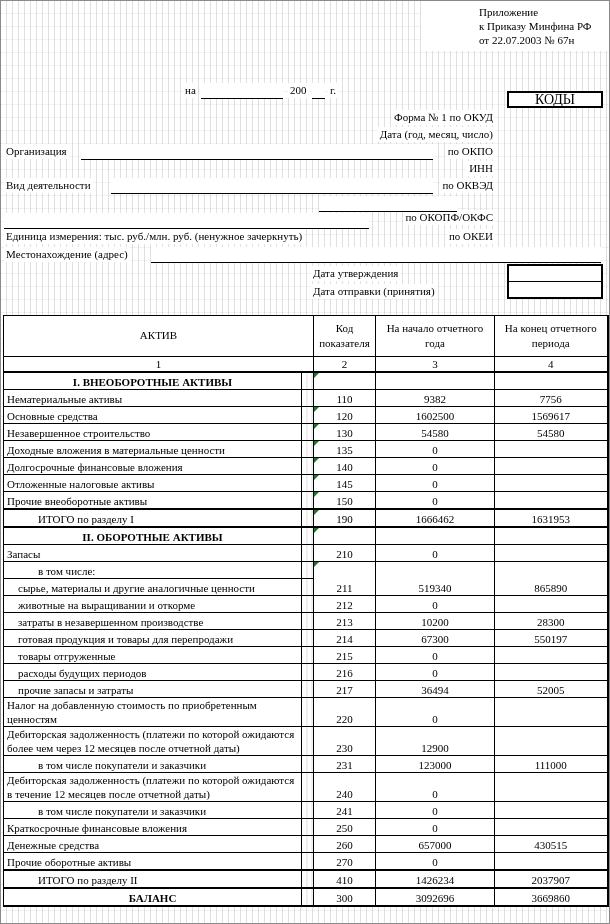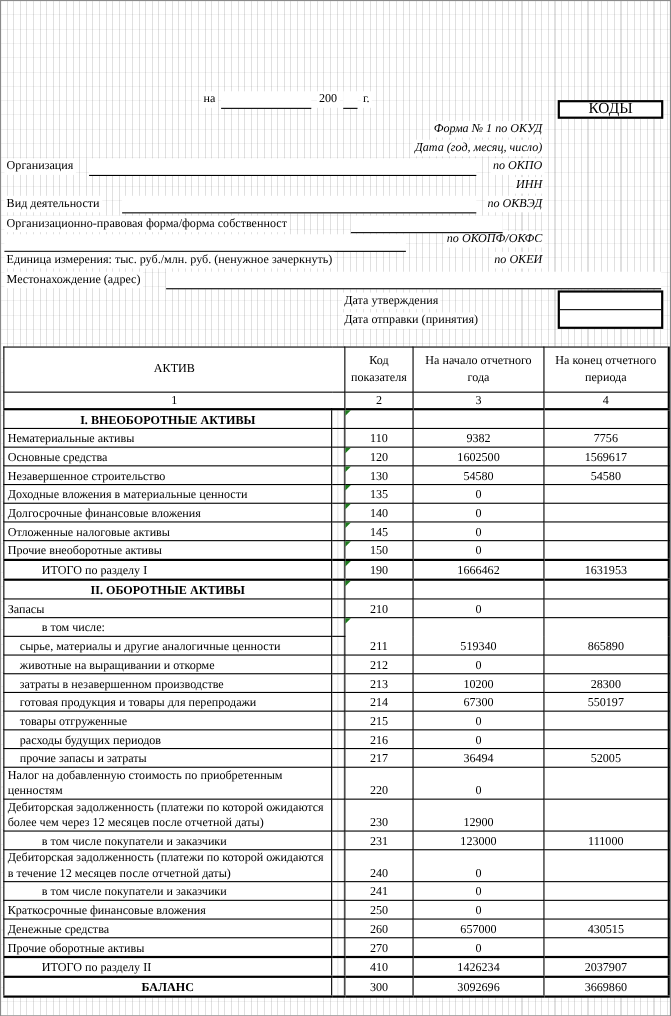--- a/index.html
+++ b/index.html
@@ -6,21 +6,21 @@
   .sheet{
     position:relative;width:608px;height:922px;border:1px solid #8a8a8a;
     background-color:#fff;
     background-image:
       repeating-linear-gradient(to bottom, rgba(0,0,0,0) 0 12px, rgba(0,0,0,0.05) 12px 13px),
       repeating-linear-gradient(to right, rgba(0,0,0,0) 0 5px, rgba(0,0,0,0.12) 5px 6px);
     font-family:"Liberation Serif","DejaVu Serif",serif;color:#000;overflow:hidden;
   }
   .abs{position:absolute;}
   .wbg{background:#fff;padding:0 2px;font-size:11px;line-height:15px;white-space:nowrap;}
-  .rlabel{position:absolute;right:114px;text-align:right;background:#fff;padding:0 2px;font-size:11px;line-height:15px;white-space:nowrap;font-style:italic;}
+  .rlabel{position:absolute;right:114px;text-align:right;background:#fff;padding:0 2px;font-size:11px;line-height:15px;white-space:nowrap;}
   .appendix{position:absolute;left:420px;top:0;width:188px;height:50px;background:#fff;
     box-sizing:border-box;padding:4px 0 0 58px;font-size:11px;line-height:14px;}
   .title-band{position:absolute;left:0;top:55px;width:100%;height:21px;background:#fff;
     text-align:center;font-weight:700;font-size:15px;letter-spacing:0.5px;line-height:21px;}
   .ufield{position:absolute;height:15px;background:#fff;border-bottom:1px solid #000;}
   .kody-box{position:absolute;left:506px;top:90px;width:92px;height:13px;border:2px solid #000;
     background:#fff;text-align:center;font-size:14px;line-height:13px;}
   .codes-box{position:absolute;left:506px;top:107px;width:92px;border:2px solid #000;background:#fff;}
   .crow{position:relative;height:17px;display:flex;align-items:center;justify-content:center;font-size:11px;}
   .crow + .crow{border-top:1px solid #000;}
@@ -47,20 +47,25 @@
   .ind-1{padding-left:14px !important;}
   .ind-2{padding-left:34px !important;}
   .rt-sec .c-label,.rt-balance .c-label{text-align:center;font-weight:700;}
   .rt-total td,.rt-balance td{border-top:2px solid #000;border-bottom:2px solid #000;}
 </style>
 </head>
 <body>
 
 <div class="sheet">
 
+  <div class="appendix">
+    <div>Приложение</div>
+    <div>к Приказу Минфина РФ</div>
+    <div>от 22.07.2003 № 67н</div>
+  </div>
 
 
   <span class="abs wbg" style="left:182px;top:82px;">на</span>
   <span class="ufield" style="left:200px;top:82px;width:82px;"></span>
   <span class="abs wbg" style="left:287px;top:82px;">200</span>
   <span class="ufield" style="left:311px;top:82px;width:13px;"></span>
   <span class="abs wbg" style="left:327px;top:82px;">г.</span>
 
   <div class="kody-box">КОДЫ</div>
 
@@ -73,21 +78,20 @@
   <div class="rlabel" style="top:209px;">по ОКОПФ/ОКФС</div>
   <div class="rlabel" style="top:228px;">по ОКЕИ</div>
 
   <span class="abs wbg" style="left:3px;top:143px;">Организация</span>
   <span class="ufield" style="left:80px;top:143px;width:352px;"></span>
 
 
   <span class="abs wbg" style="left:3px;top:177px;">Вид деятельности</span>
   <span class="ufield" style="left:110px;top:177px;width:322px;"></span>
 
-  <span class="abs wbg" style="left:3px;top:195px;">Организационно-правовая форма/форма собственност</span>
   <span class="ufield" style="left:318px;top:195px;width:138px;"></span>
   <span class="ufield" style="left:3px;top:212px;width:365px;"></span>
 
   <span class="abs wbg" style="left:3px;top:228px;">Единица измерения: тыс. руб./млн. руб. (ненужное зачеркнуть)</span>
 
   <span class="abs wbg" style="left:3px;top:246px;">Местонахождение (адрес)</span>
   <span class="ufield" style="left:150px;top:246px;width:450px;"></span>
 
   <span class="abs wbg" style="left:310px;top:265px;">Дата утверждения</span>
   <span class="abs wbg" style="left:310px;top:283px;">Дата отправки (принятия)</span>

